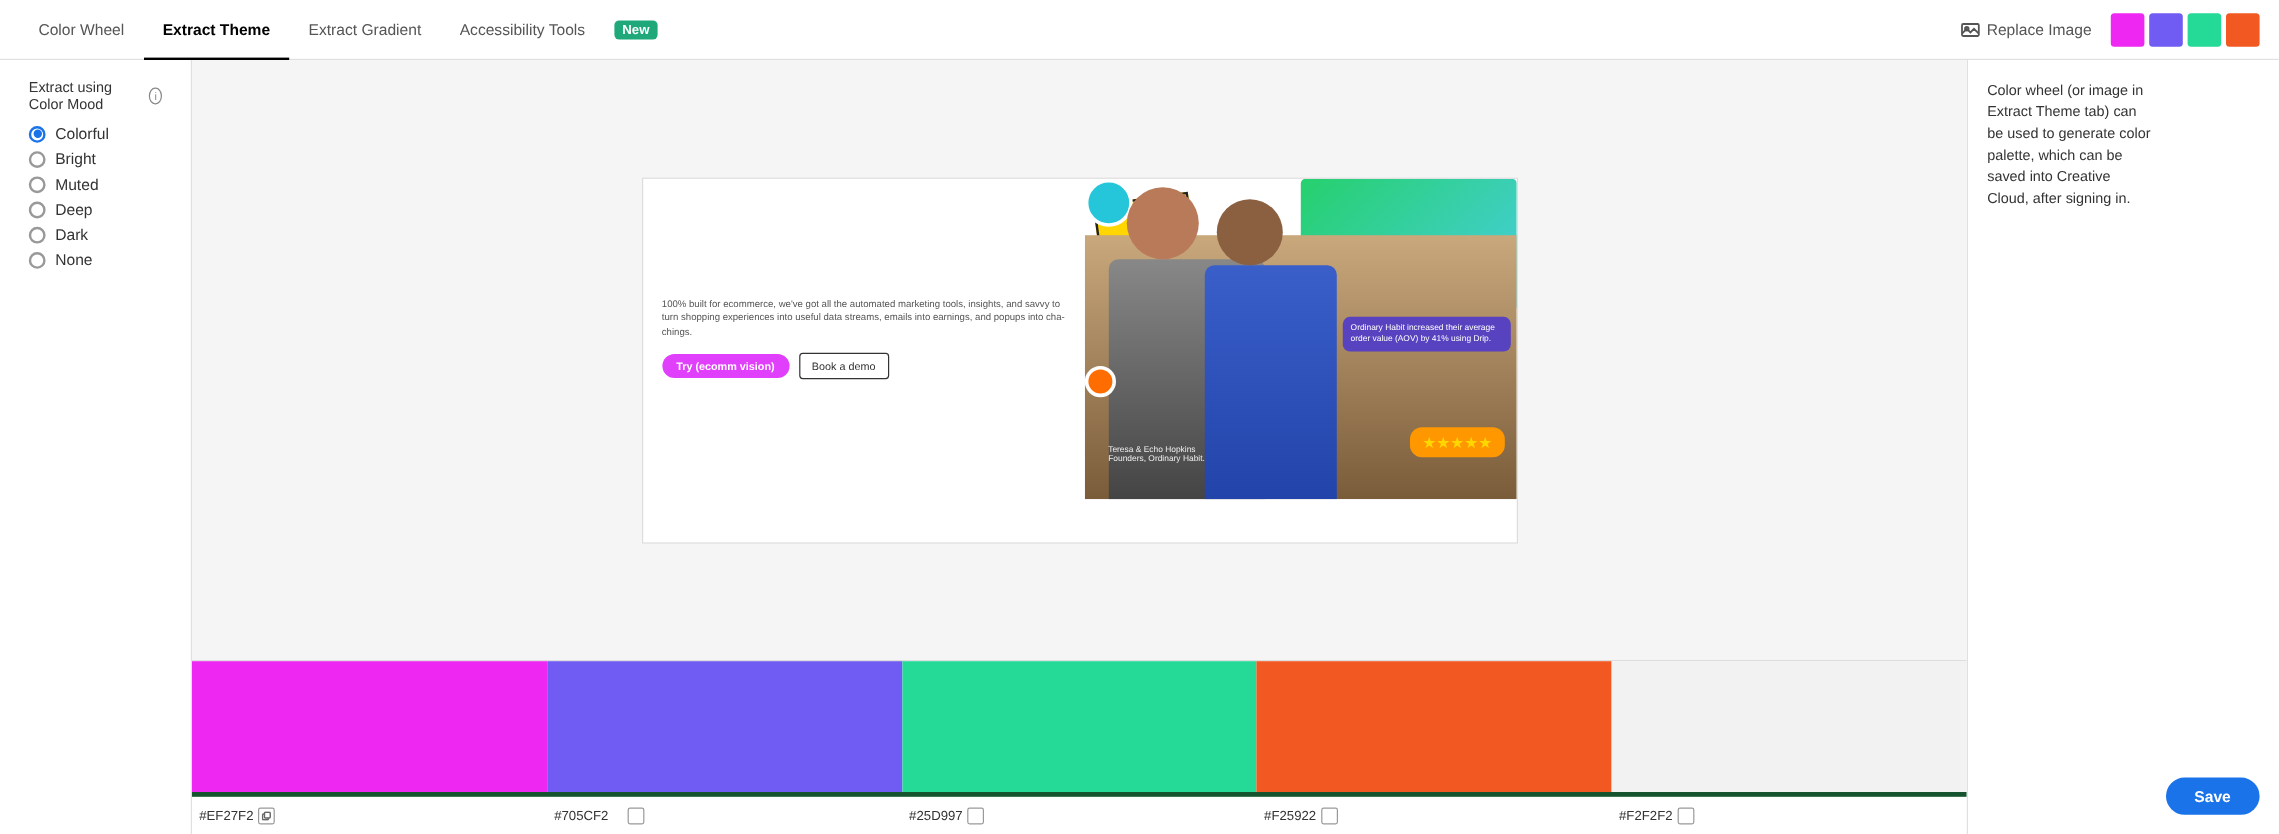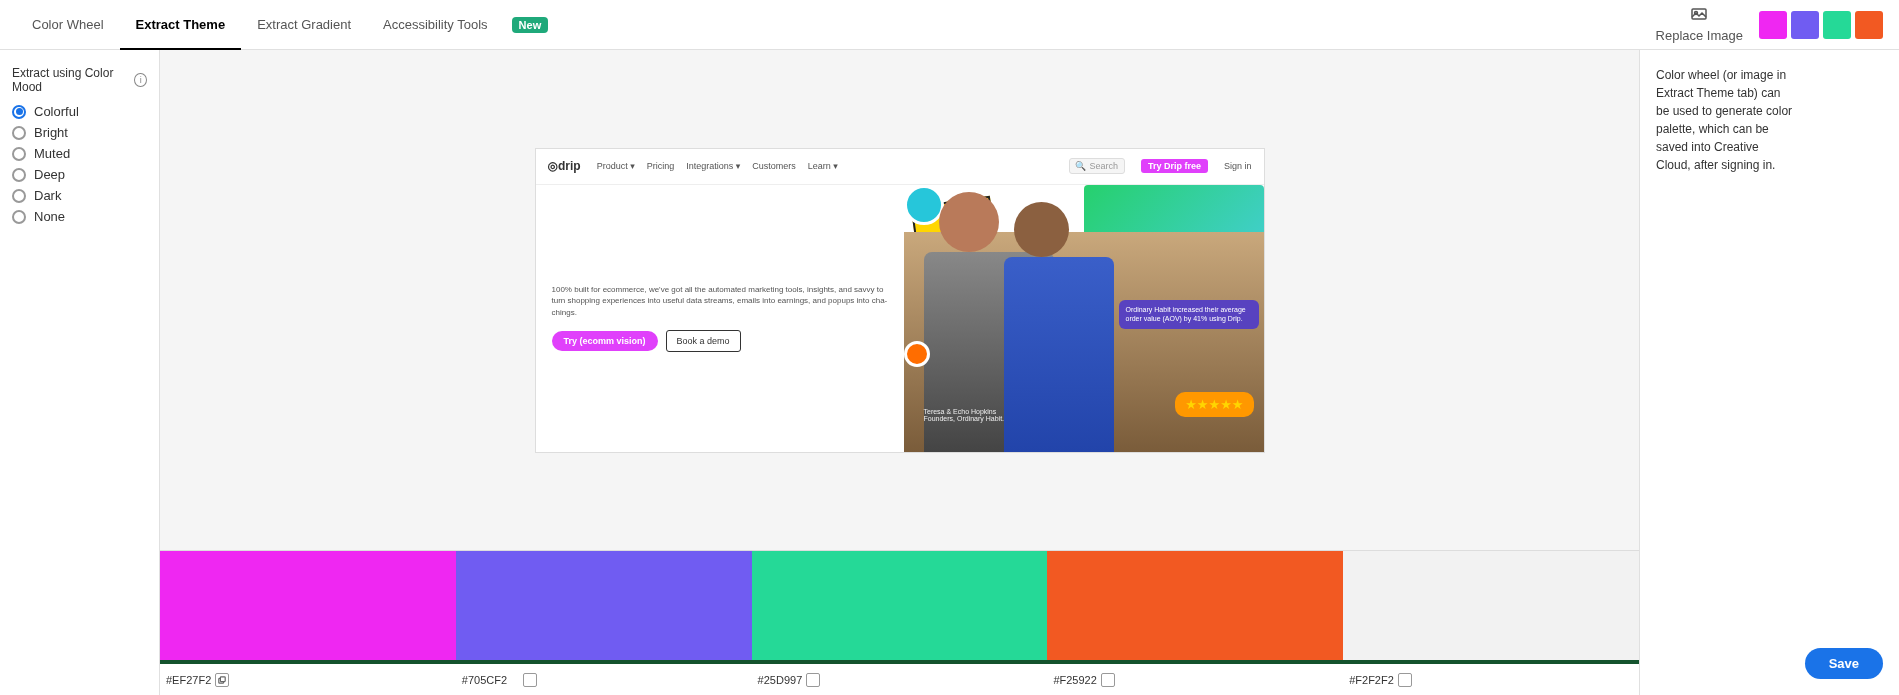--- a/index.html
+++ b/index.html
@@ -34,21 +34,21 @@
       width: 28px; height: 28px; border-radius: 3px; cursor: pointer;
     }
 
     
     .main-layout {
       display: flex; height: calc(695px - 50px);
     }
 
     
     .left-sidebar {
-      width: 160px; padding: 16px 12px; border-right: 1px solid #e0e0e0;
+      width: 160px; padding: 16px 24px; border-right: 1px solid #e0e0e0;
       flex-shrink: 0;
     }
     .extract-label {
       font-size: 12px; color: #333; margin-bottom: 4px; display: flex; align-items: center; gap: 4px;
     }
     .info-icon {
       width: 14px; height: 14px; border-radius: 50%; border: 1px solid #888;
       display: flex; align-items: center; justify-content: center; font-size: 9px; color: #888; cursor: pointer;
     }
     .radio-group { display: flex; flex-direction: column; gap: 6px; margin-top: 10px; }
@@ -128,21 +128,21 @@
 </head>
 <body>
 
 <nav class="top-nav">
   <div class="nav-tab">Color Wheel</div>
   <div class="nav-tab active">Extract Theme</div>
   <div class="nav-tab">Extract Gradient</div>
   <div class="nav-tab">Accessibility Tools</div>
   <span class="new-badge">New</span>
 
-  <div class="replace-image-btn" style="margin-left: auto; flex-direction: column;">
+  <div class="replace-image-btn" style="margin-left: auto;">
     <svg viewBox="0 0 16 16" fill="none" stroke="#555" stroke-width="1.5">
       <rect x="1" y="3" width="14" height="10" rx="1"></rect>
       <circle cx="5" cy="7" r="1.5"></circle>
       <polyline points="1,11 5,7 8,10 11,7 15,11"></polyline>
     </svg>
     <span>Replace Image</span>
   </div>
 
   <div class="top-swatches">
     <div class="top-swatch" style="background:#EF27F2;"></div>
@@ -186,33 +186,20 @@
       </label>
     </div>
   </div>
 
   <div class="center-content">
 
     <div class="image-preview">
 
       <div class="drip-mockup">
 
-        <div class="drip-nav">
-          <span class="drip-logo">◎drip</span>
-          <div class="drip-nav-links">
-            <span>Product ▾</span>
-            <span>Pricing</span>
-            <span>Integrations ▾</span>
-            <span>Customers</span>
-            <span>Learn ▾</span>
-          </div>
-          <div class="drip-search">🔍 Search</div>
-          <div class="drip-cta-btn">Try Drip free</div>
-          <span class="drip-signin">Sign in</span>
-        </div>
 
         <div class="drip-body">
           <div class="drip-left">
             <div class="drip-subtext">100% built for ecommerce, we've got all the automated marketing tools, insights, and savvy to turn shopping experiences into useful data streams, emails into earnings, and popups into cha-chings.</div>
             <div class="drip-btns">
               <div class="drip-btn-primary">Try (ecomm vision)</div>
               <div class="drip-btn-secondary">Book a demo</div>
             </div>
           </div>
           <div class="drip-right" style="position:relative;overflow:hidden;width:360px;">

